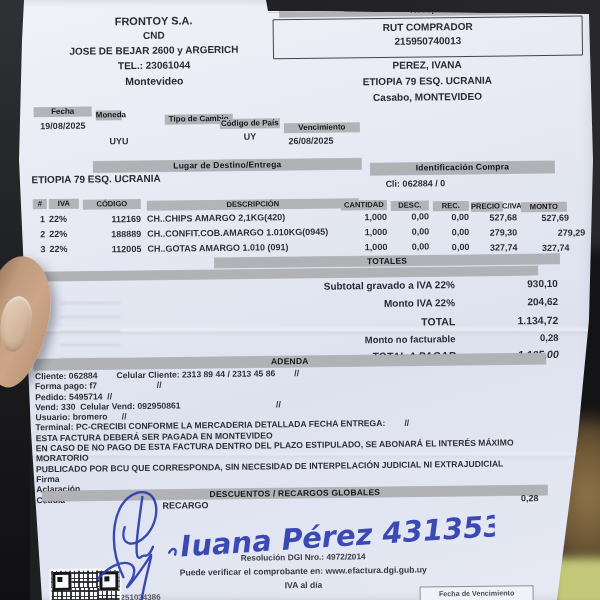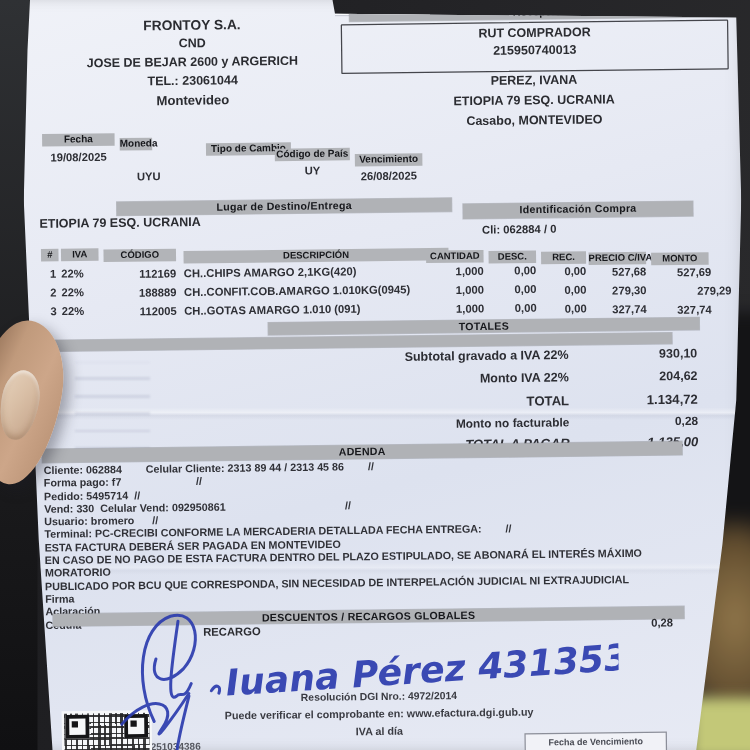--- a/index.html
+++ b/index.html
@@ -109,36 +109,36 @@
       <div class="abs ctr b" style="left:300px;top:93px;width:260px;font-size:10px;">Casabo, MONTEVIDEO</div>
 
       <div class="lbl-cell" style="left:36px;top:104px;width:58px;">Fecha</div>
       <div class="abs ctr val" style="left:30px;top:118px;width:70px;">19/08/2025</div>
       <div class="lbl-cell" style="left:98px;top:108px;width:26px;">Moneda</div>
       <div class="abs ctr val" style="left:98px;top:134px;width:46px;">UYU</div>
       <div class="lbl-cell" style="left:167px;top:113px;width:68px;">Tipo de Cambio</div>
       <div class="abs ctr val" style="left:150px;top:126px;width:68px;"></div>
       <div class="lbl-cell" style="left:222px;top:118px;width:60px;">Código de País</div>
       <div class="abs ctr val" style="left:222px;top:131px;width:60px;">UY</div>
-      <div class="lbl-cell" style="left:286px;top:123px;width:54px;">Vencimiento</div>
+      <div class="lbl-cell" style="left:286px;top:123px;width:76px;">Vencimiento</div>
       <div class="abs ctr val" style="left:280px;top:136px;width:66px;">26/08/2025</div>
 
       <div class="bar" style="left:95px;top:159px;width:268px;height:11px;">Lugar de Destino/Entrega</div>
       <div class="abs b" style="left:33px;top:171px;font-size:10px;">ETIOPIA 79 ESQ. UCRANIA</div>
       <div class="bar" style="left:372px;top:164px;width:184px;height:12px;">Identificación Compra</div>
       <div class="abs b" style="left:387px;top:180px;font-size:9px;">Cli: 062884 / 0</div>
 
       <div class="hcell" style="left:34px;top:196px;width:14px;">#</div>
       <div class="hcell" style="left:50px;top:196px;width:30px;">IVA</div>
       <div class="hcell" style="left:84px;top:197px;width:58px;">CÓDIGO</div>
       <div class="hcell" style="left:148px;top:199px;width:212px;">DESCRIPCIÓN</div>
       <div class="hcell" style="left:342px;top:201px;width:46px;">CANTIDAD</div>
       <div class="hcell" style="left:392px;top:202px;width:38px;">DESC.</div>
       <div class="hcell" style="left:434px;top:203px;width:36px;">REC.</div>
-      <div class="hcell" style="left:472px;top:204px;width:46px;">PRECIO C/IVA</div>
+      <div class="hcell" style="left:472px;top:204px;width:32px;">PRECIO C/IVA</div>
       <div class="hcell" style="left:522px;top:205px;width:46px;">MONTO</div>
 
       <div>
         <div class="cell rt" style="left:32px;top:211px;width:14px;">1</div>
         <div class="cell" style="left:50px;top:211px;">22%</div>
         <div class="cell rt" style="left:84px;top:212px;width:58px;">112169</div>
         <div class="cell" style="left:148px;top:212px;">CH..CHIPS AMARGO 2,1KG(420)</div>
         <div class="cell rt" style="left:340px;top:213px;width:48px;">1,000</div>
         <div class="cell rt" style="left:390px;top:213px;width:40px;">0,00</div>
         <div class="cell rt" style="left:432px;top:214px;width:38px;">0,00</div>

